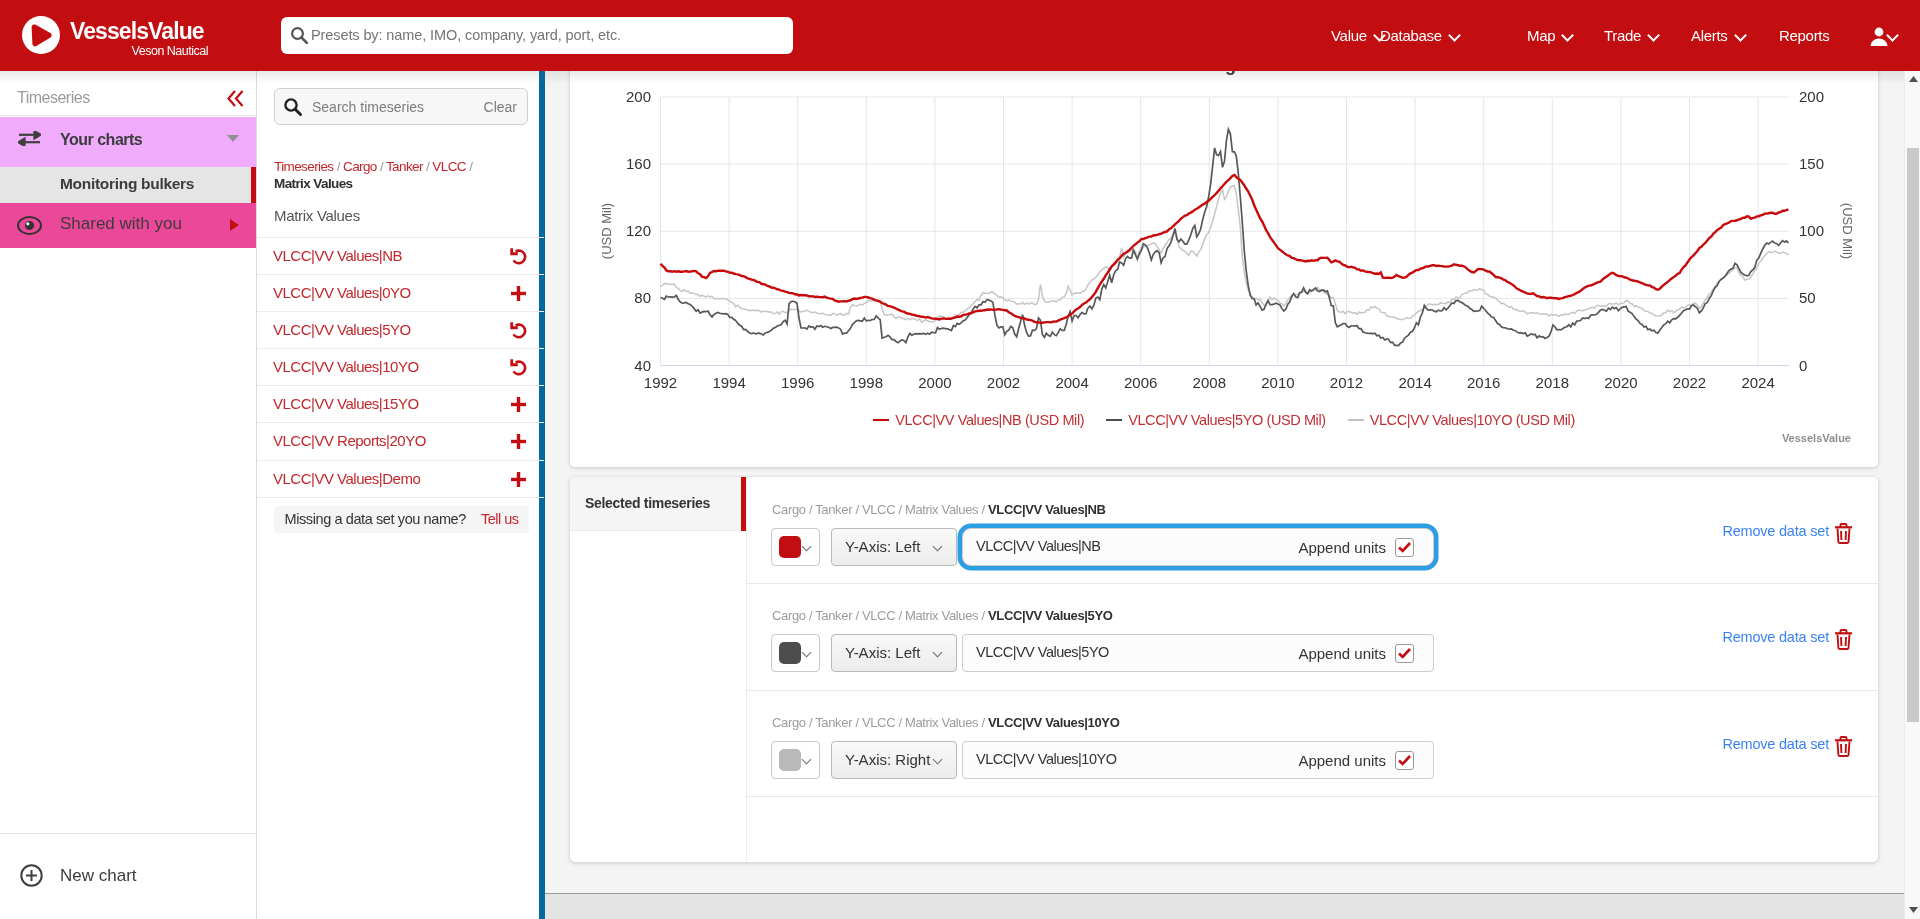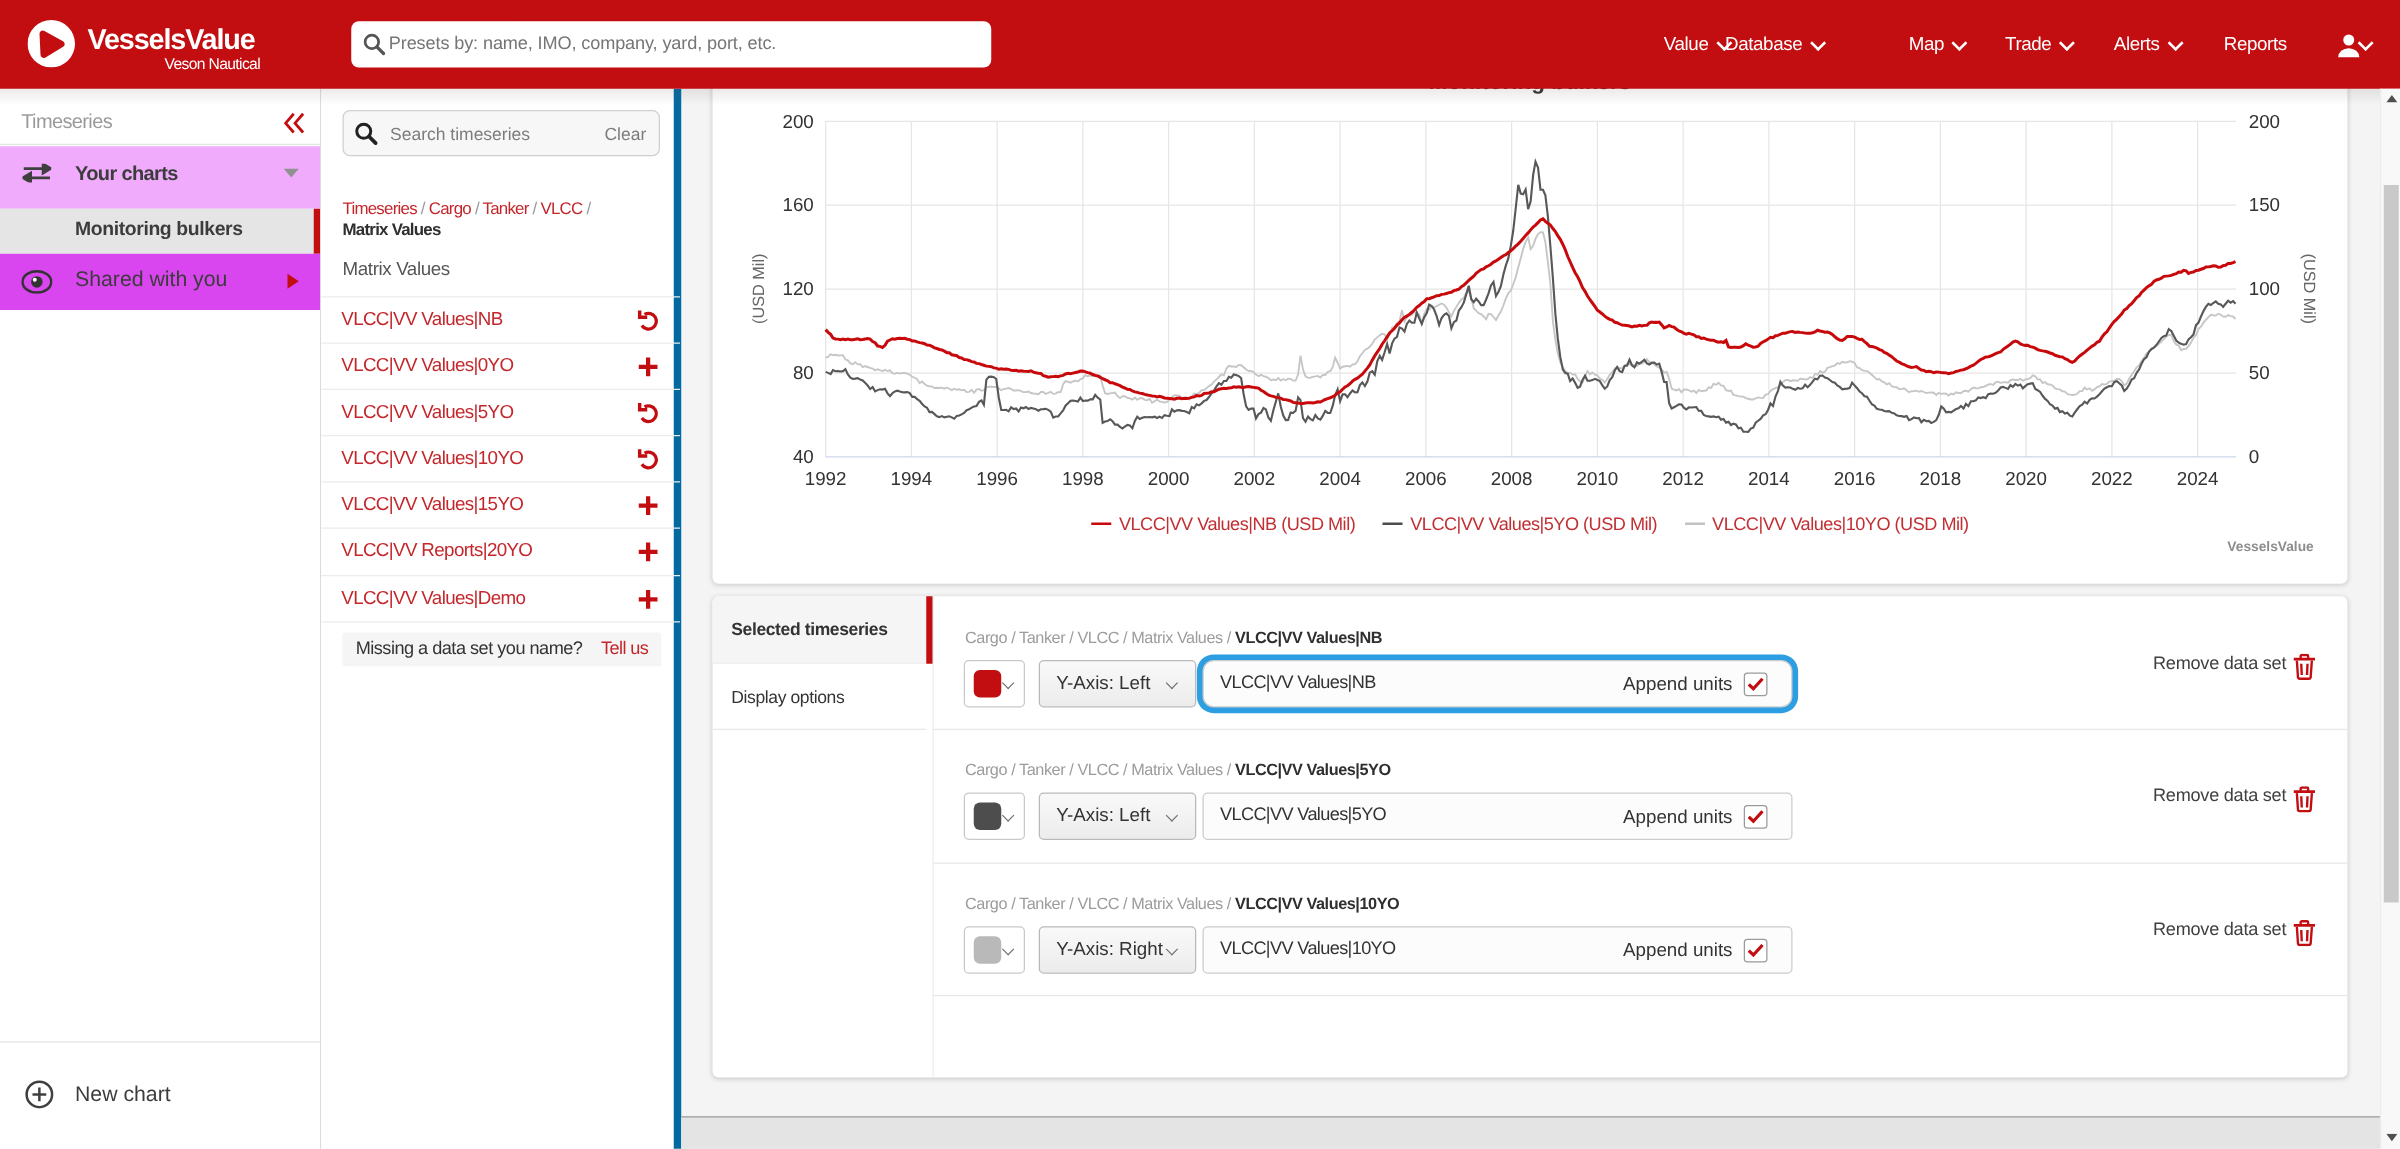--- a/index.html
+++ b/index.html
@@ -19,21 +19,21 @@
 .caret:before { content:""; position:absolute; left:0; top:2px; width:7px; height:7px; border-right:2px solid #fff; border-bottom:2px solid #fff; transform:rotate(45deg); }
 
 
 #sb1 { position:absolute; left:0; top:71px; width:257px; height:848px; background:#fff; border-right:1px solid #dcdcdc; z-index:30; }
 #sb1 .hdr { position:absolute; left:0; top:0; width:256px; height:45px; border-bottom:1px solid #e4e4e4; }
 #sb1 .hdr .t { position:absolute; left:17px; top:18px; font-size:16px; color:#9a9a9a; letter-spacing:-0.5px; }
 .row1 { position:absolute; left:0; width:256px; }
 #ryc { top:46px; height:50px; background:#f0abfc; }
 #rmb { top:96px; height:36px; background:#e5e5e5; }
 #rmb .bar { position:absolute; right:0; top:0; width:5px; height:36px; background:#c20d11; }
-#rsw { top:132px; height:45px; background:#d946ef; }
+#rsw { top:132px; height:45px; background:#ec4899; }
 #rpr { top:177px; height:45px; background:#fff; }
 .sbtxt { position:absolute; left:60px; color:#3c3c3c; }
 .tri-r { position:absolute; width:0; height:0; border-top:6px solid transparent; border-bottom:6px solid transparent; border-left:9px solid #c20d11; }
 .tri-d { position:absolute; width:0; height:0; border-left:6px solid transparent; border-right:6px solid transparent; border-top:7.5px solid #909090; }
 #newchart { position:absolute; left:0; top:762px; width:256px; border-top:1px solid #e4e4e4; height:86px; }
 
 
 #sb2 { position:absolute; left:257px; top:71px; width:288px; height:848px; background:#fff; border-right:6px solid #0369a1; z-index:30; }
 #tsearch { position:absolute; left:17px; top:17px; width:254px; height:37px; background:#f7f7f7; border:1px solid #cfcfcf; border-radius:6px; }
 #tsearch .ph { position:absolute; left:37px; top:10px; font-size:14px; color:#7c7c7c; }
@@ -76,21 +76,21 @@
 .swatch .ch { position:absolute; right:7px; top:14px; width:9px; height:9px; }
 .ch:before { content:""; position:absolute; left:0; top:0; width:6px; height:6px; border-right:1.8px solid #6f6f6f; border-bottom:1.8px solid #6f6f6f; transform:rotate(45deg); }
 .ysel { position:absolute; left:85px; top:51px; width:126px; height:38px; background:linear-gradient(#f9f9f9,#ececec); border:1px solid #b9b9b9; border-radius:4px; }
 .ysel .t { position:absolute; left:13px; top:9px; font-size:15px; color:#333; }
 .ysel .ch { position:absolute; right:13px; top:14px; width:9px; height:9px; }
 .tinput { position:absolute; left:216px; top:51px; width:472px; height:38px; background:#fcfcfc; border:1px solid #ccc; border-radius:4px; }
 .tinput .t { position:absolute; left:13px; top:9px; font-size:14.5px; color:#333; letter-spacing:-0.5px; }
 .tinput .au { position:absolute; right:47px; top:10px; font-size:15px; color:#333; }
 .tinput .cb { position:absolute; right:19px; top:9px; width:19px; height:19px; background:#fff; border:1px solid #9a9a9a; border-radius:3px; }
 .hl { box-shadow:0 0 0 4.5px #2d9ee2; border-radius:9px; }
-.rmv { position:absolute; right:49px; top:46px; font-size:14.5px; color:#404040; letter-spacing:-0.2px; }
+.rmv { position:absolute; right:49px; top:46px; font-size:14.5px; color:#3b82f6; letter-spacing:-0.2px; }
 .trash { position:absolute; right:25px; top:46px; }
 .rdiv { position:absolute; left:0; width:1308px; height:1px; background:#e8e8e8; }
 
 
 #fstrip { position:absolute; left:545px; top:893px; width:1359px; height:26px; background:#e4e4e4; border-top:1px solid #9c9c9c; z-index:40; }
 #vscroll { position:absolute; left:1904px; top:71px; width:16px; height:848px; background:#f8f8f8; border-left:1px solid #ececec; z-index:70; }
 #vthumb { position:absolute; left:2px; top:77px; width:12px; height:574px; background:#c9c9c9; }
 .sarr { position:absolute; left:3.5px; }
 </style>
 </head>
@@ -217,23 +217,20 @@
   <div id="ctitle">Monitoring bulkers</div>
   <div id="legend"><span class="item"><span class="d" style="border-color:#c8090c"></span>VLCC|VV Values|NB (USD Mil)</span><span class="item"><span class="d" style="border-color:#4d4d4d"></span>VLCC|VV Values|5YO (USD Mil)</span><span class="item"><span class="d" style="border-color:#c3c3c3"></span>VLCC|VV Values|10YO (USD Mil)</span></div>
   <div id="wm">VesselsValue</div>
 </div>
 <div id="card2">
   <div id="tabs">
       <div id="tabsep"></div>
     <div class="tab" id="tab1">
         <div class="tabt" style="font-weight:bold;">Selected timeseries</div>
         <div class="rb"></div>
-      </div>
-    <div class="tab" id="tab2">
-        <div class="tabt">Display options</div>
       </div>
   </div>
 <div class="srow" style="top:0px">
       <div class="crumb2">Cargo / Tanker / VLCC / Matrix Values / <b>VLCC|VV Values|NB</b></div>
       <div class="swatch">
         <div class="sq" style="background:#c20d11"></div>
         <div class="ch"></div>
       </div>
       <div class="ysel">
         <div class="t">Y-Axis: Left</div>

